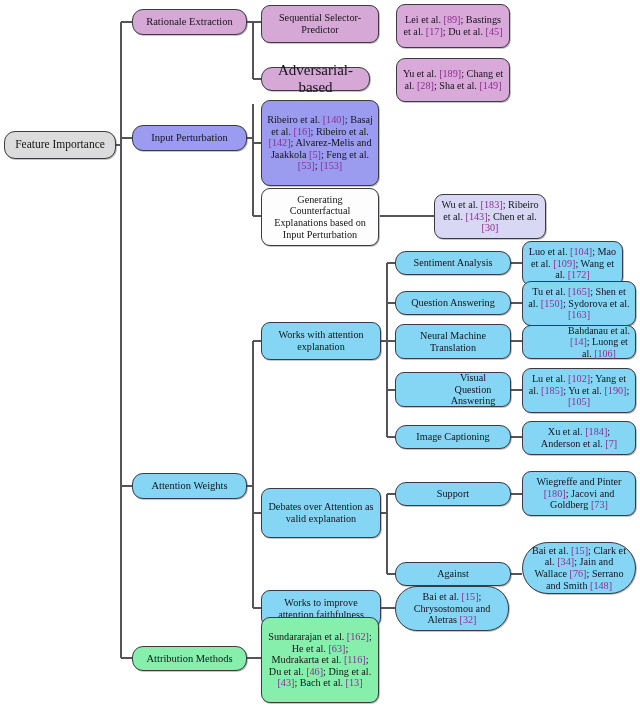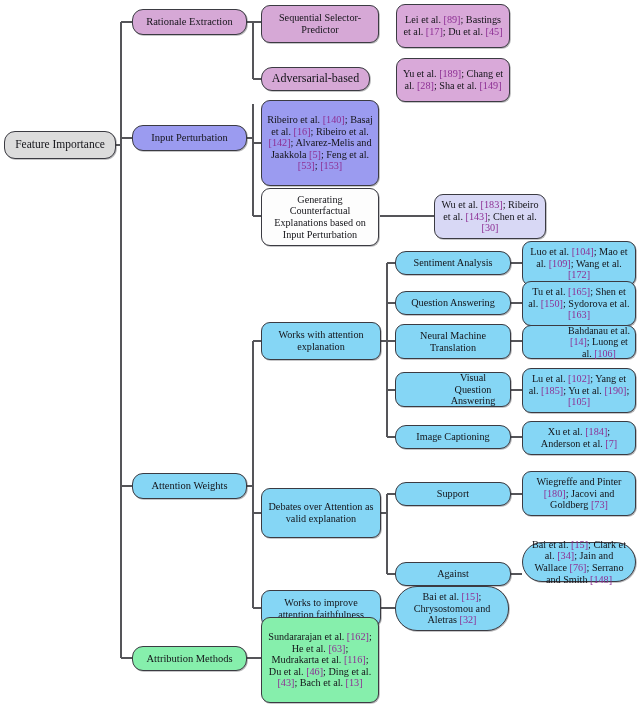--- a/index.html
+++ b/index.html
@@ -108,21 +108,21 @@
     <span class="txt">Rationale Extraction</span>
   </div>
 
   <div class="node c-pink r9" style="left:261px;top:5px;width:118px;height:38px;font-size:10.2px;">
     <span class="txt">Sequential Selector-Predictor</span>
   </div>
   <div class="node c-pinkbox r9" style="left:396px;top:4px;width:114px;height:44px;font-size:10.2px;">
     <span class="txt">Lei et al. <span class="cite" style="color:#8d2f94">[89]</span>; Bastings et al. <span class="cite" style="color:#8d2f94">[17]</span>; Du et al. <span class="cite" style="color:#8d2f94">[45]</span></span>
   </div>
 
-  <div class="node c-pink r14" style="left:261px;top:67px;width:109px;height:24px;font-size:12px;">
+  <div class="node c-pink r14" style="left:261px;top:67px;width:109px;height:24px;font-size:15px;">
     <span class="txt">Adversarial-based</span>
   </div>
   <div class="node c-pinkbox r9" style="left:396px;top:58px;width:114px;height:44px;font-size:10.2px;">
     <span class="txt">Yu et al. <span class="cite" style="color:#8d2f94">[189]</span>; Chang et al. <span class="cite" style="color:#8d2f94">[28]</span>; Sha et al. <span class="cite" style="color:#8d2f94">[149]</span></span>
   </div>
 
   <div class="node c-periwinkle r14" style="left:132px;top:125px;width:115px;height:26px;font-size:10.5px;">
     <span class="txt">Input Perturbation</span>
   </div>
   <div class="node c-periwinkle r9" style="left:261px;top:100px;width:118px;height:86px;font-size:10.2px;">
@@ -140,21 +140,21 @@
     <span class="txt">Attention Weights</span>
   </div>
 
   <div class="node c-cyan r9" style="left:261px;top:322px;width:120px;height:38px;font-size:10.2px;">
     <span class="txt">Works with attention explanation</span>
   </div>
 
   <div class="node c-cyan r14" style="left:395px;top:251px;width:116px;height:24px;font-size:10.2px;">
     <span class="txt">Sentiment Analysis</span>
   </div>
-  <div class="node c-cyan r9" style="left:522px;top:241px;width:114px;height:45px;font-size:10.2px;justify-content:center;">
+  <div class="node c-cyan r9" style="left:522px;top:241px;width:101px;height:45px;font-size:10.2px;justify-content:center;">
     <span class="txt">Luo et al. <span class="cite" style="color:#8d2f94">[104]</span>; Mao et al. <span class="cite" style="color:#8d2f94">[109]</span>; Wang et al. <span class="cite" style="color:#8d2f94">[172]</span></span>
   </div>
 
   <div class="node c-cyan r14" style="left:395px;top:291px;width:116px;height:24px;font-size:10.2px;">
     <span class="txt">Question Answering</span>
   </div>
   <div class="node c-cyan r9" style="left:522px;top:281px;width:114px;height:45px;font-size:10.2px;">
     <span class="txt">Tu et al. <span class="cite" style="color:#8d2f94">[165]</span>; Shen et al. <span class="cite" style="color:#8d2f94">[150]</span>; Sydorova et al. <span class="cite" style="color:#8d2f94">[163]</span></span>
   </div>
 
@@ -186,21 +186,21 @@
   <div class="node c-cyan r14" style="left:395px;top:482px;width:116px;height:24px;font-size:10.2px;">
     <span class="txt">Support</span>
   </div>
   <div class="node c-cyan r9" style="left:522px;top:471px;width:114px;height:45px;font-size:10.2px;">
     <span class="txt">Wiegreffe and Pinter <span class="cite" style="color:#8d2f94">[180]</span>; Jacovi and Goldberg <span class="cite" style="color:#8d2f94">[73]</span></span>
   </div>
 
   <div class="node c-cyan r14" style="left:395px;top:562px;width:116px;height:24px;font-size:10.2px;">
     <span class="txt">Against</span>
   </div>
-  <div class="node c-cyan r9" style="left:522px;top:542px;width:114px;height:40px;font-size:10.2px;border-radius:26px;">
+  <div class="node c-cyan r9" style="left:522px;top:542px;width:114px;height:52px;font-size:10.2px;border-radius:26px;">
     <span class="txt">Bai et al. <span class="cite" style="color:#8d2f94">[15]</span>; Clark et al. <span class="cite" style="color:#8d2f94">[34]</span>; Jain and Wallace <span class="cite" style="color:#8d2f94">[76]</span>; Serrano and Smith <span class="cite" style="color:#8d2f94">[148]</span></span>
   </div>
 
   <div class="node c-cyan r9" style="left:261px;top:590px;width:120px;height:37px;font-size:10.2px;">
     <span class="txt">Works to improve attention faithfulness</span>
   </div>
   <div class="node c-cyan r9" style="left:395px;top:586px;width:114px;height:45px;font-size:10.2px;border-radius:22px;">
     <span class="txt">Bai et al. <span class="cite" style="color:#8d2f94">[15]</span>; Chrysostomou and Aletras <span class="cite" style="color:#8d2f94">[32]</span></span>
   </div>
 

